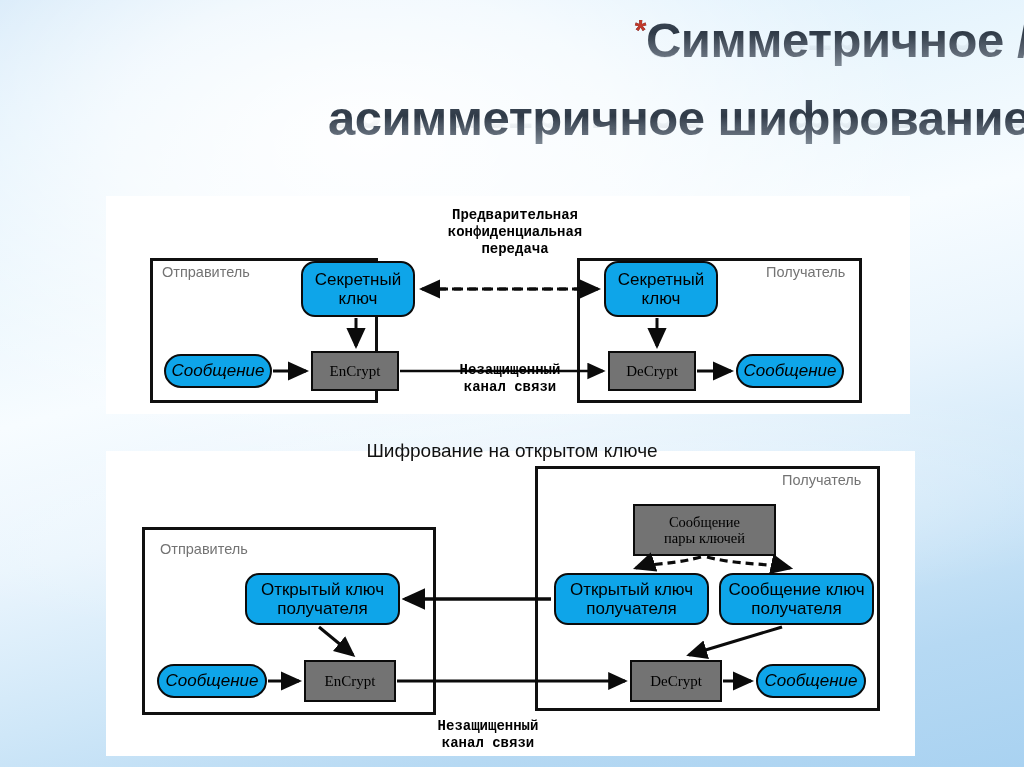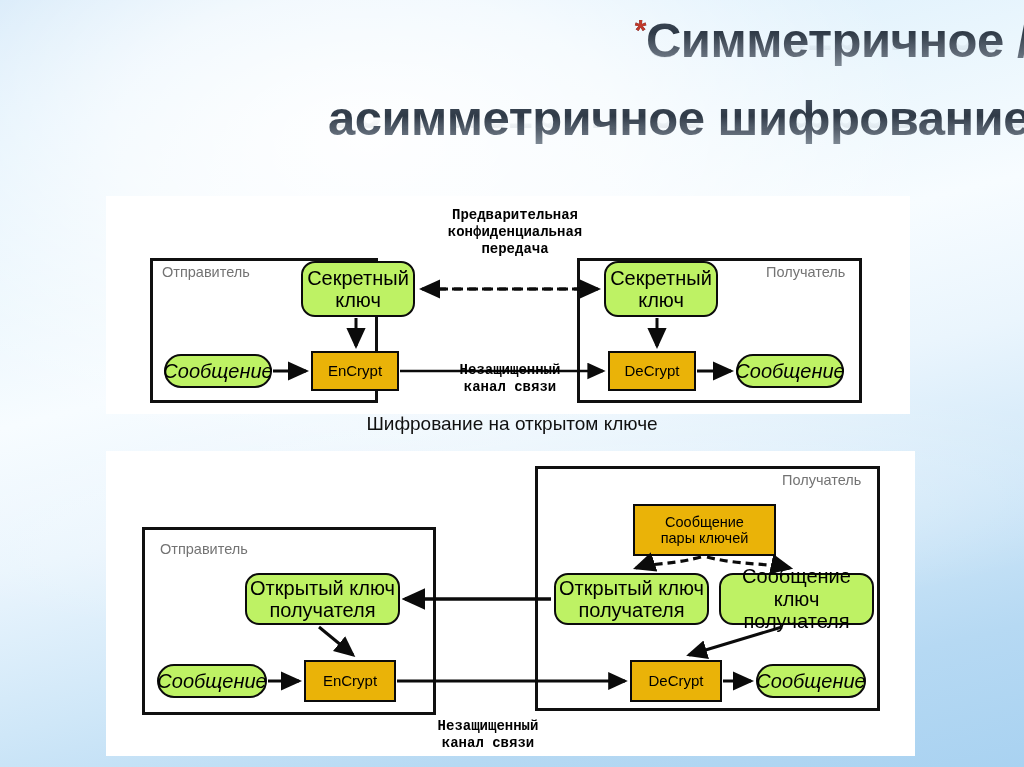--- a/index.html
+++ b/index.html
@@ -98,21 +98,21 @@
   .section-caption {
     position: absolute;
     width: 100%;
     text-align: center;
     font-family: "Liberation Sans", sans-serif;
     font-size: 19px;
     color: #111111;
     z-index: 6;
   }
   #caption-1 { top: 168px; left: 0; }
-  #caption-2 { top: 413px; left: 0; }
+  #caption-2 { top: 440px; left: 0; }
 
   
   .picture-panel {
     position: absolute;
     background: #ffffff;
     z-index: 3;
   }
   #panel-1 { left: 106px; top: 196px; width: 804px; height: 218px; }
   #panel-2 { left: 106px; top: 451px; width: 809px; height: 305px; }
 
@@ -120,40 +120,40 @@
   .dbox {
     position: absolute;
     border: 3px solid #101010;
     box-sizing: border-box;
     background: transparent;
   }
   .rectnode {
     position: absolute;
     border: 2px solid #0b0b0b;
     box-sizing: border-box;
-    background: #eab308;
+    background: #737373;
     display: flex;
     align-items: center;
     justify-content: center;
-    font-family: Liberation Sans, sans-serif;
+    font-family: Liberation Serif, serif;
     font-size: 15px;
     color: #000;
     text-align: center;
     line-height: 1.12;
   }
   .roundnode {
     position: absolute;
     border: 2px solid #0b0b0b;
     box-sizing: border-box;
-    background: #bef264;
+    background: #0ea5e9;
     display: flex;
     align-items: center;
     justify-content: center;
     font-family: "Liberation Sans", sans-serif;
-    font-size: 20px;
+    font-size: 17px;
     color: #000;
     text-align: center;
     line-height: 1.12;
   }
   .pillnode { border-radius: 999px; font-style: italic; }
   .softnode { border-radius: 14px; }
 
   .zone-label {
     position: absolute;
     font-family: "Liberation Sans", sans-serif;

